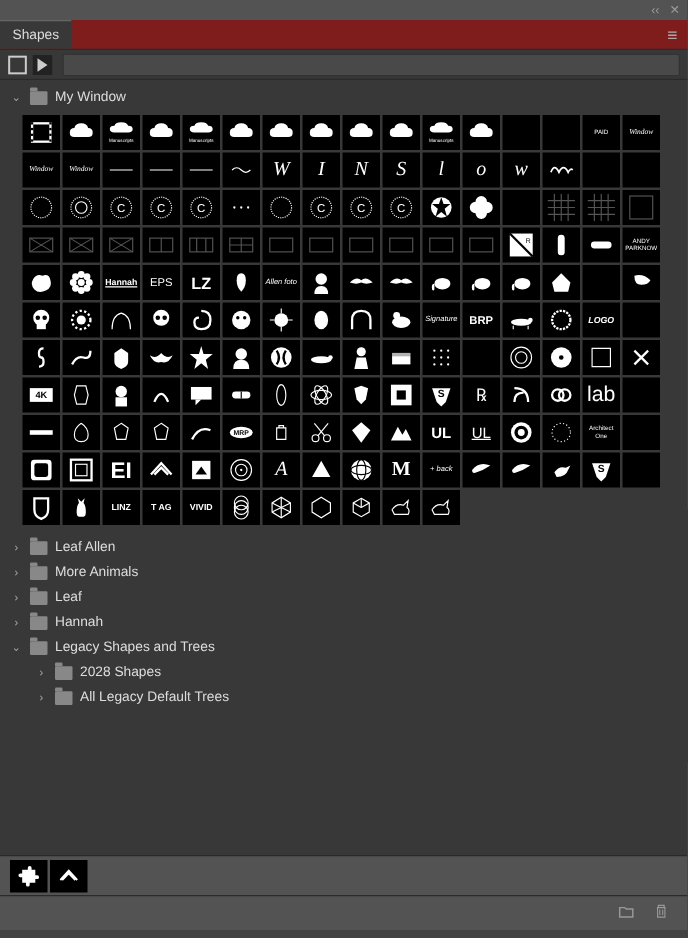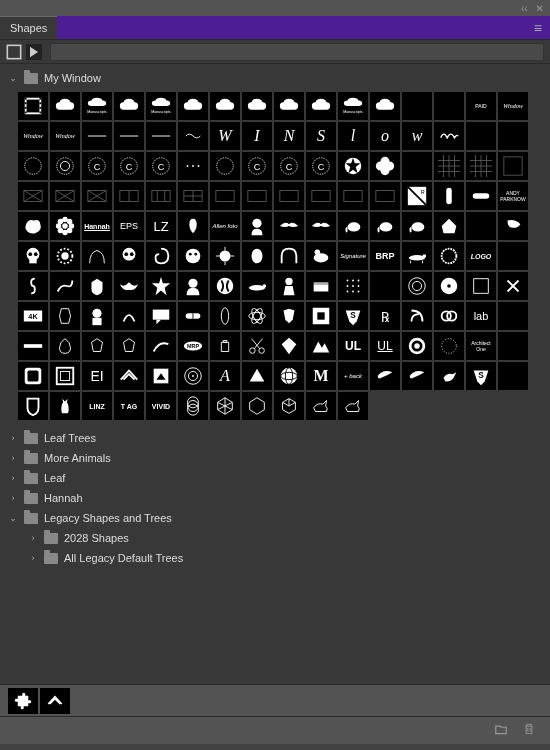--- a/index.html
+++ b/index.html
@@ -11,21 +11,21 @@
   overflow: hidden;
   display: flex; flex-direction: column;
 }
 .titlebar {
   height: 16px; background: #535353;
   display: flex; justify-content: flex-end; align-items: center;
   padding-right: 6px; gap: 8px;
 }
 .titlebar span { color: #999; font-size: 10px; cursor: pointer; }
 .tabbar {
-  height: 24px; background: #4c1d95;
+  height: 24px; background: #7f1d1d;
   display: flex; align-items: center;
   border-bottom: 1px solid #2a2a2a;
 }
 .tab {
   background: #383838; color: #ddd;
   padding: 5px 10px; font-size: 11px;
   border-top: 1px solid #666;
 }
 .hamburger {
   margin-left: auto; margin-right: 8px;
@@ -462,21 +462,21 @@
             <circle cx="7" cy="7" r="3"></circle>
             <circle cx="17" cy="7" r="3"></circle>
             <circle cx="7" cy="17" r="3"></circle>
             <circle cx="17" cy="17" r="3"></circle>
             <circle cx="12" cy="12" r="3"></circle>
           </g>
         </svg>
       </div>
     <div class="thumb" style="font-size:7px;font-weight:bold;text-decoration:underline">Hannah</div>
     <div class="thumb" style="font-size:9px;font-weight:normal">EPS</div>
-    <div class="thumb" style="font-size:13px;font-weight:normal">LZ</div>
+    <div class="thumb" style="font-size:13px;font-weight:bold">LZ</div>
     <div class="thumb">
         <svg viewBox="0 0 24 24">
           <path d="M12 4 Q8 4 8 10 Q8 16 12 20 Q16 16 16 10 Q16 4 12 4" fill="#fff"></path>
         </svg>
       </div>
     <div class="thumb" style="font-style:italic;font-size:6px">Allen foto</div>
     <div class="thumb">
         <svg viewBox="0 0 24 24">
           <circle cx="12" cy="9" r="5" fill="#fff"></circle>
           <path d="M6 22 Q6 15 12 15 Q18 15 18 22" fill="#fff"></path>
@@ -767,21 +767,21 @@
         <svg viewBox="0 0 24 24">
           <path d="M6 6 Q18 6 18 18 M6 18 Q6 10 14 10" stroke="#fff" fill="none" stroke-width="2"></path>
         </svg>
       </div>
     <div class="thumb">
         <svg viewBox="0 0 24 24">
           <circle cx="9" cy="12" r="5" fill="none" stroke="#fff" stroke-width="2"></circle>
           <circle cx="15" cy="12" r="5" fill="none" stroke="#fff" stroke-width="2"></circle>
         </svg>
       </div>
-    <div class="thumb" style="font-size:11px">lab</div>
+    <div class="thumb" style="font-size:17px">lab</div>
     <div class="thumb"></div>
 
     <div class="thumb">
         <svg viewBox="0 0 24 24">
           <rect x="2" y="10" width="20" height="4" fill="#fff"></rect>
         </svg>
       </div>
     <div class="thumb">
         <svg viewBox="0 0 24 24">
           <path d="M12 4 Q6 8 6 14 Q6 20 12 20 Q18 20 18 14 Q18 8 12 4" fill="none" stroke="#fff"></path>
@@ -853,21 +853,21 @@
           <rect x="3" y="3" width="18" height="18" rx="3" fill="#fff"></rect>
           <rect x="6" y="6" width="12" height="12" rx="2" fill="#000"></rect>
         </svg>
       </div>
     <div class="thumb">
         <svg viewBox="0 0 24 24">
           <rect x="3" y="3" width="18" height="18" fill="none" stroke="#fff" stroke-width="2"></rect>
           <rect x="7" y="7" width="10" height="10" fill="none" stroke="#fff"></rect>
         </svg>
       </div>
-    <div class="thumb" style="font-size:14px;font-weight:normal">EI</div>
+    <div class="thumb" style="font-size:18px;font-weight:bold">EI</div>
     <div class="thumb">
         <svg viewBox="0 0 24 24">
           <path d="M3 16 L12 6 L21 16 M6 16 L12 10 L18 16" fill="none" stroke="#fff" stroke-width="2"></path>
         </svg>
       </div>
     <div class="thumb">
         <svg viewBox="0 0 24 24">
           <rect x="4" y="4" width="16" height="16" fill="#fff"></rect>
           <path d="M7 16 L12 9 L17 16 Z" fill="#000"></path>
         </svg>
@@ -966,21 +966,21 @@
     <div class="thumb">
         <svg viewBox="0 0 24 24">
           <path d="M4 14 Q8 8 14 10 L18 6 L17 12 Q20 14 18 18 L6 18 Z" fill="none" stroke="#fff"></path>
         </svg>
       </div>
   </div>
 
   <div class="folder">
     <span class="chev">›</span>
     <span class="fldr-icon"></span>
-    <span>Leaf Trees</span>
+    <span>Leaf Allen</span>
   </div>
   <div class="folder">
     <span class="chev">›</span>
     <span class="fldr-icon"></span>
     <span>More Animals</span>
   </div>
   <div class="folder">
     <span class="chev">›</span>
     <span class="fldr-icon"></span>
     <span>Leaf</span>

